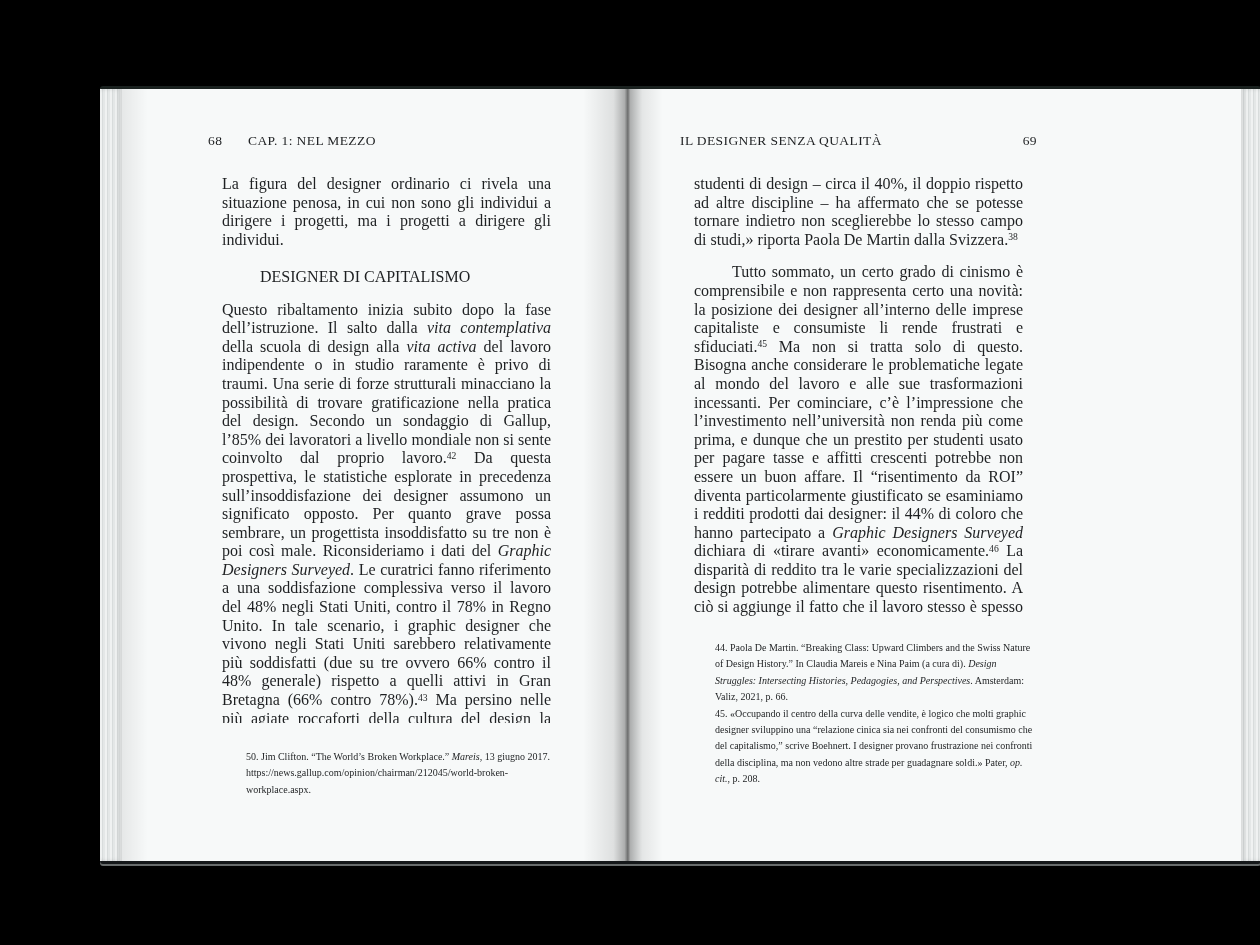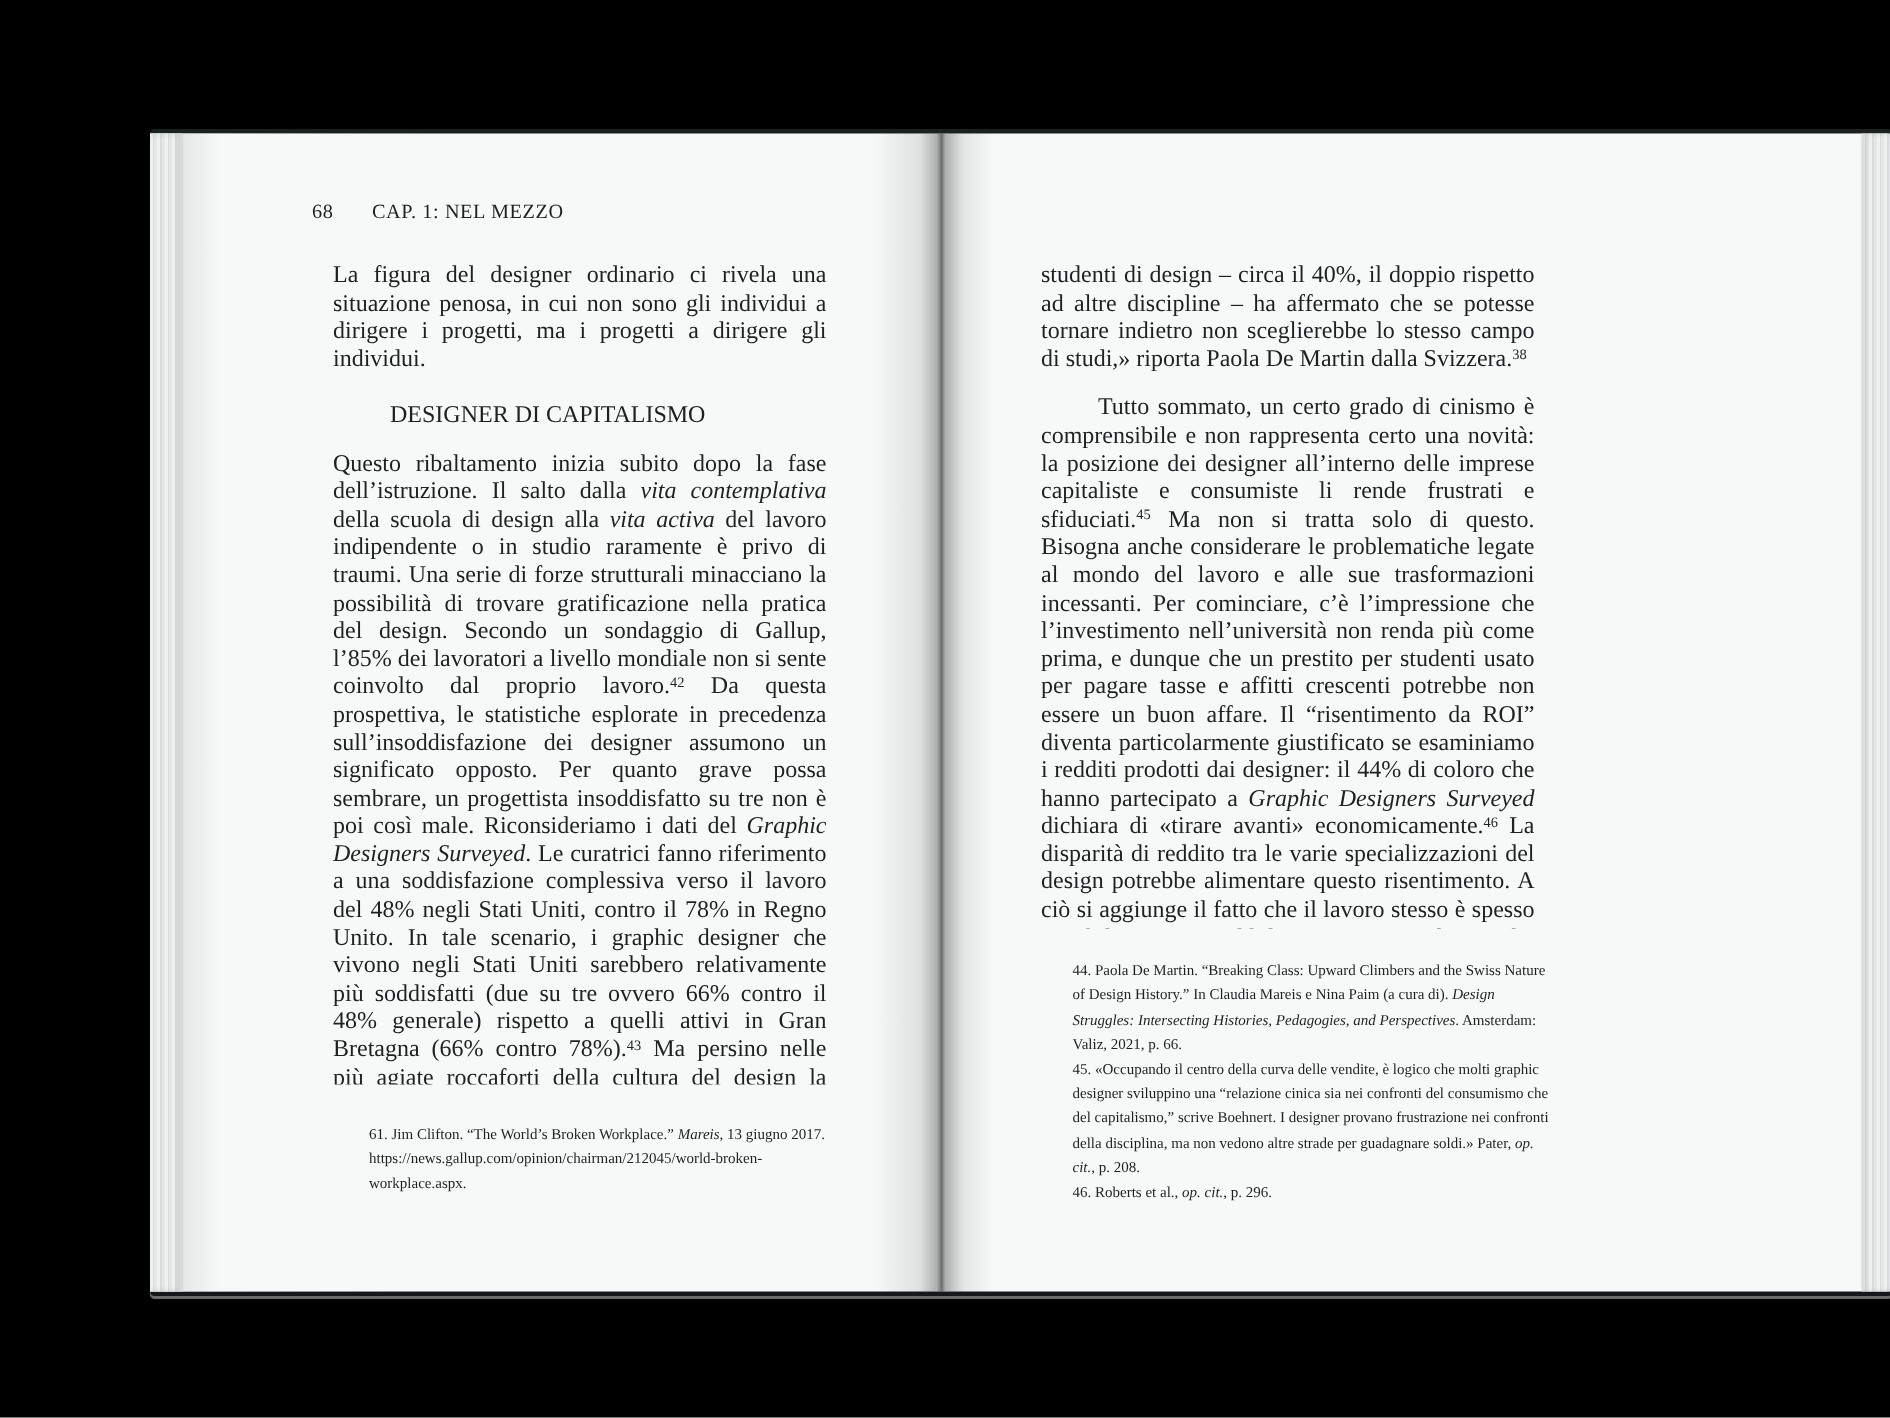--- a/index.html
+++ b/index.html
@@ -96,32 +96,35 @@
   <div class="page left-page">
     <div class="pagehead">
       <span class="folio">68</span><span class="running">CAP. 1: NEL MEZZO</span>
     </div>
     <div class="bodytext">
         <p class="para"><span>La figura del designer ordinario ci rivela una situazione penosa, in cui non sono gli individui a dirigere i progetti, ma i progetti a dirigere gli individui.</span></p>
         <p class="heading"><span>DESIGNER DI CAPITALISMO</span></p>
         <p class="para"><span>Questo ribaltamento inizia subito dopo la fase dell’istruzione. Il salto dalla </span><em>vita contemplativa</em><span> della scuola di design alla </span><em>vita activa</em><span> del lavoro indipendente o in studio raramente è privo di traumi. Una serie di forze strutturali minacciano la possibilità di trovare gratificazione nella pratica del design. Secondo un sondaggio di Gallup, l’85% dei lavoratori a livello mondiale non si sente coinvolto dal proprio lavoro.</span><sup>42</sup><span> Da questa prospettiva, le statistiche esplorate in precedenza sull’insoddisfazione dei designer assumono un significato opposto. Per quanto grave possa sembrare, un progettista insoddisfatto su tre non è poi così male. Riconsideriamo i dati del </span><em>Graphic Designers Surveyed</em><span>. Le curatrici fanno riferimento a una soddisfazione complessiva verso il lavoro del 48% negli Stati Uniti, contro il 78% in Regno Unito. In tale scenario, i graphic designer che vivono negli Stati Uniti sarebbero relativamente più soddisfatti (due su tre ovvero 66% contro il 48% generale) rispetto a quelli attivi in Gran Bretagna (66% contro 78%).</span><sup>43</sup><span> Ma persino nelle più agiate roccaforti della cultura del design la situazione non è così rosea: «[...] interrogata a proposito della soddisfazione a un anno o due dopo la laurea, una percentuale stabilmente alta di ex</span></p>
       </div>
     <div class="footnotes">
-        <p class="footnote"><span>61. Jim Clifton. “The World’s Broken Workplace.” </span><em>Mareis</em><span>, 13 giugno 2017. https://news.gallup.com/opinion/chairman/212045/world-broken-workplace.aspx.</span></p>
+        <p class="footnote"><span>50. Jim Clifton. “The World’s Broken Workplace.” </span><em>Mareis</em><span>, 13 giugno 2017. https://news.gallup.com/opinion/chairman/212045/world-broken-workplace.aspx.</span></p>
       </div>
   </div>
 
   <div class="gutter"></div>
 
   <div class="page right-page">
+    <div class="pagehead">
+      <span class="running">IL DESIGNER SENZA QUALITÀ</span>
+        <span class="folio">69</span>
+    </div>
     <div class="bodytext">
         <p class="para"><span>studenti di design – circa il 40%, il doppio rispetto ad altre discipline – ha affermato che se potesse tornare indietro non sceglierebbe lo stesso campo di studi,» riporta Paola De Martin dalla Svizzera.</span><sup>38</sup></p>
         <p class="para indent"><span>Tutto sommato, un certo grado di cinismo è comprensibile e non rappresenta certo una novità: la posizione dei designer all’interno delle imprese capitaliste e consumiste li rende frustrati e sfiduciati.</span><sup>45</sup><span> Ma non si tratta solo di questo. Bisogna anche considerare le problematiche legate al mondo del lavoro e alle sue trasformazioni incessanti. Per cominciare, c’è l’impressione che l’investimento nell’università non renda più come prima, e dunque che un prestito per studenti usato per pagare tasse e affitti crescenti potrebbe non essere un buon affare. Il “risentimento da ROI” diventa particolarmente giustificato se esaminiamo i redditi prodotti dai designer: il 44% di coloro che hanno partecipato a </span><em>Graphic Designers Surveyed</em><span> dichiara di «tirare avanti» economicamente.</span><sup>46</sup><span> La disparità di reddito tra le varie specializzazioni del design potrebbe alimentare questo risentimento. A ciò si aggiunge il fatto che il lavoro stesso è spesso instabile e imprevedibile, soprattutto nel caso dei liberi</span></p>
       </div>
     <div class="footnotes">
         <p class="footnote"><span>44. Paola De Martin. “Breaking Class: Upward Climbers and the Swiss Nature of Design History.” In Claudia Mareis e Nina Paim (a cura di). </span><em>Design Struggles: Intersecting Histories, Pedagogies, and Perspectives</em><span>. Amsterdam: Valiz, 2021, p. 66.</span></p>
         <p class="footnote"><span>45. «Occupando il centro della curva delle vendite, è logico che molti graphic designer sviluppino una “relazione cinica sia nei confronti del consumismo che del capitalismo,” scrive Boehnert. I designer provano frustrazione nei confronti della disciplina, ma non vedono altre strade per guadagnare soldi.» Pater, </span><em>op. cit.</em><span>, p. 208.</span></p>
-        <p class="footnote"><span>46. Roberts et al., </span><em>op. cit.</em><span>, p. 296.</span></p>
       </div>
   </div>
 
   <div class="edge right"></div>
 </div>
 
 </body></html>

